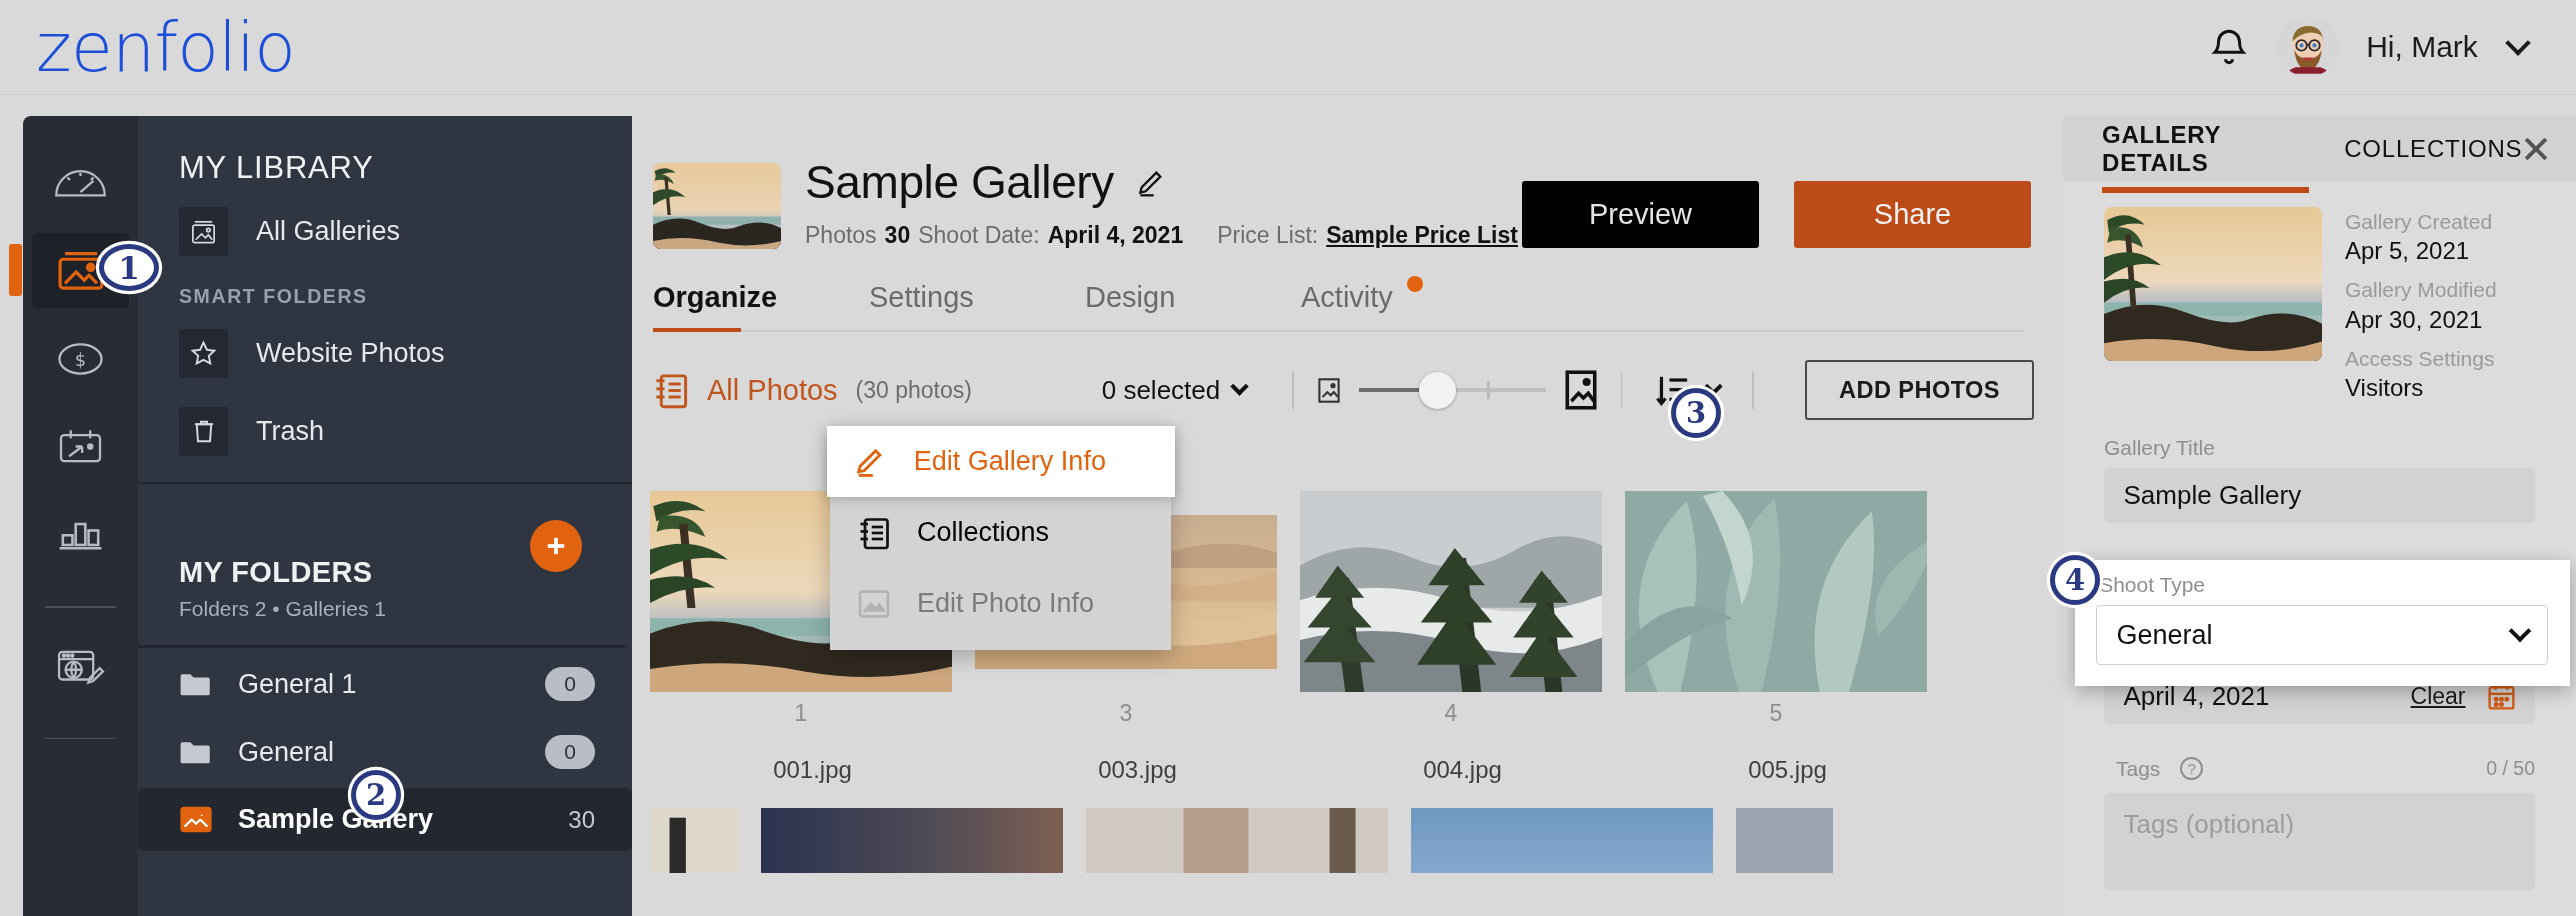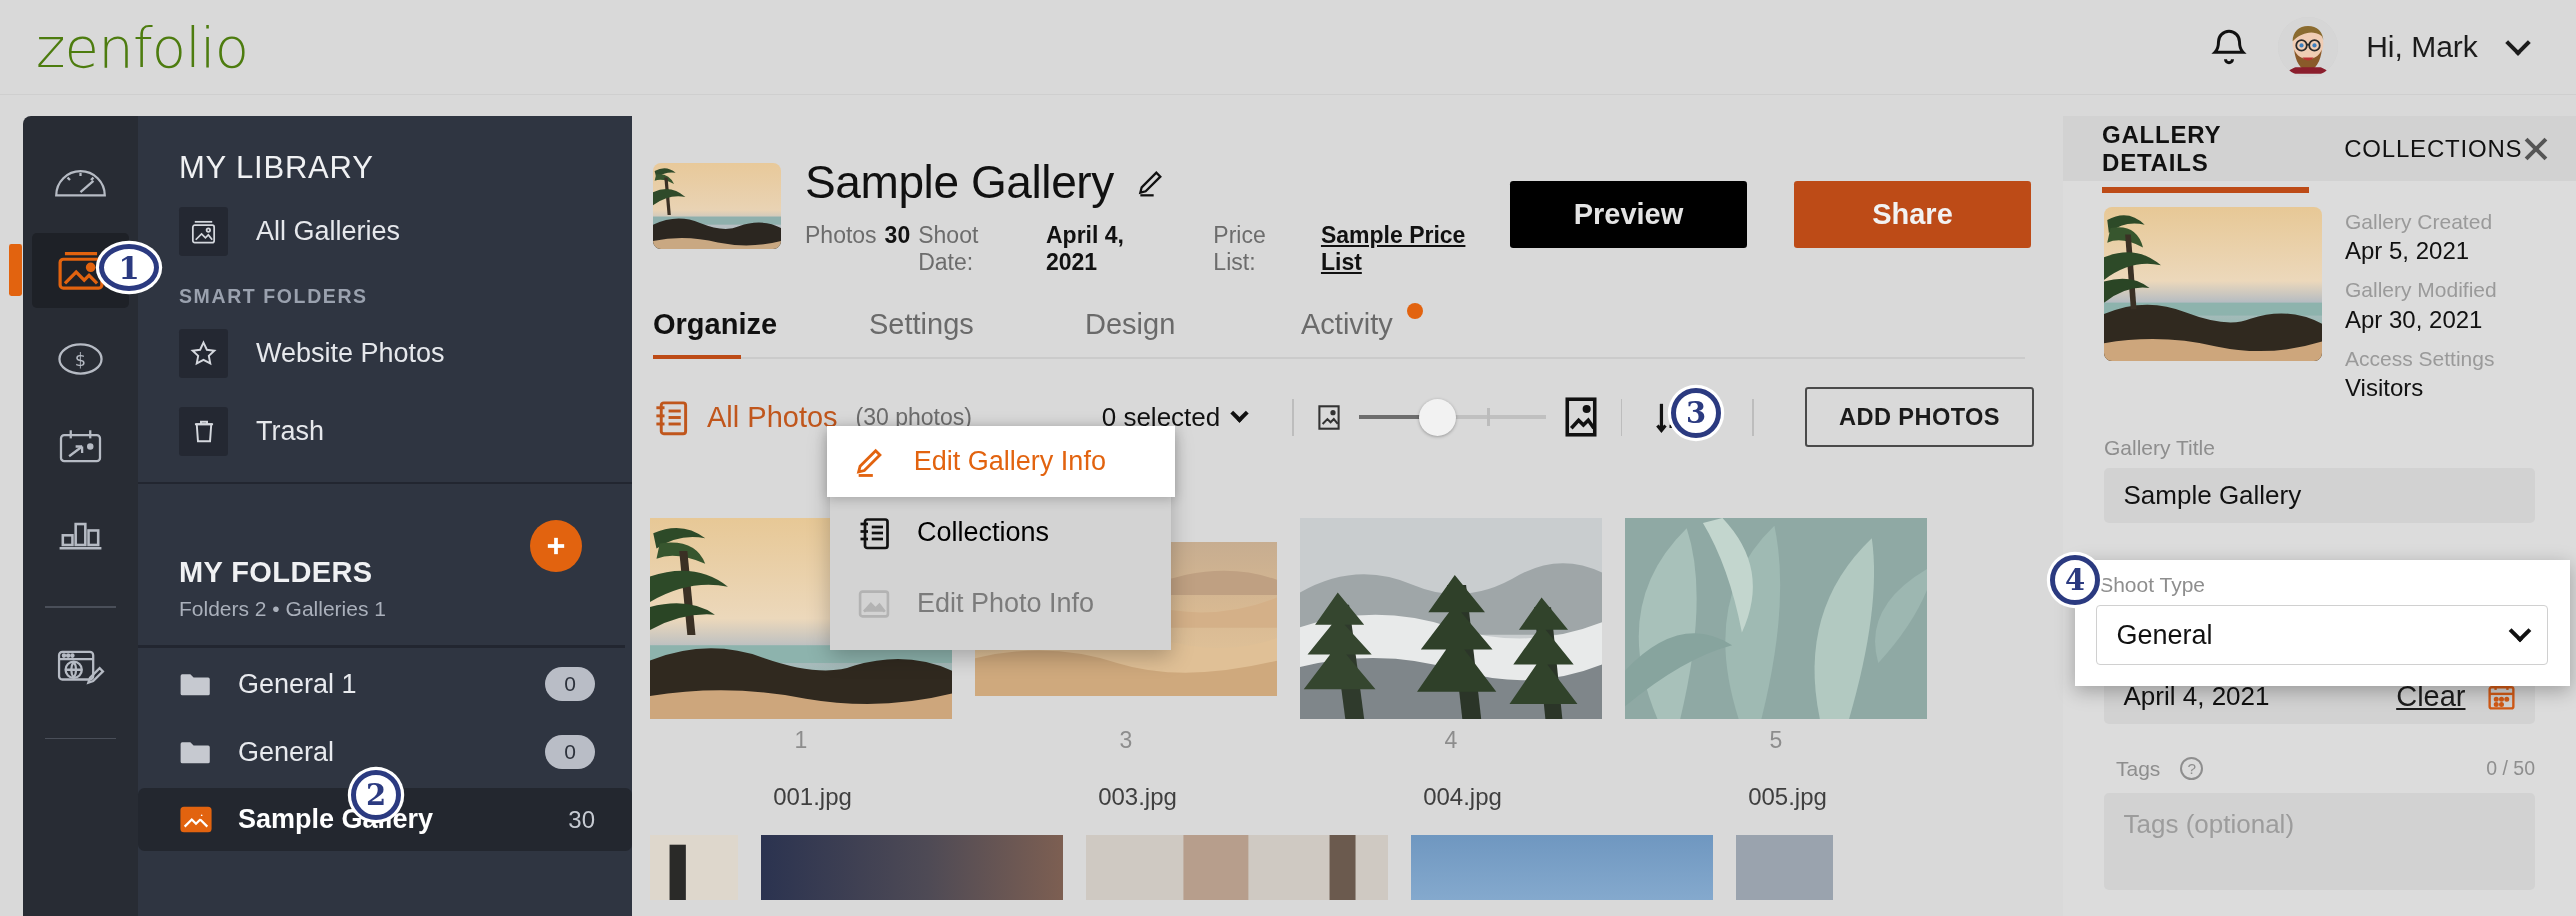--- a/index.html
+++ b/index.html
@@ -12,22 +12,22 @@
   .app { position: relative; width: 2576px; height: 917px; }
 
   
   .topbar {
     position: absolute; left: 0; top: 0; width: 2576px; height: 95px;
     background: #d9d9d9;
     border-bottom: 1.6px solid #cfcfcf;
     display: flex; align-items: center;
   }
   .logo {
-    margin-left: 36px; font-size: 56px; letter-spacing: -0.8px;
-    color: #4d7c0f; font-family: "DejaVu Sans", sans-serif; font-weight: 300;
+    margin-left: 36px; font-size: 68px; letter-spacing: -0.8px;
+    color: #1d4ed8; font-family: "DejaVu Sans", sans-serif; font-weight: 300;
   }
   .topbar-right {
     margin-left: auto; margin-right: 49px;
     display: flex; align-items: center; gap: 28px;
   }
   .bell { width: 42px; height: 42px; display: block; }
   .avatar {
     width: 60px; height: 60px; border-radius: 50%;
     background: #d2d2d2; overflow: hidden; position: relative; display: block;
   }
@@ -118,21 +118,21 @@
   .gal-meta { margin-left: 24px; }
   .gal-title-row { display: flex; align-items: center; gap: 21px; }
   .gal-title { font-size: 46px; color: #111; letter-spacing: -0.4px; }
   .pencil { width: 32px; height: 32px; display: block; }
   .gal-sub { margin-top: 13px; font-size: 23px; color: #6c6c6c; display: flex;
              align-items: baseline; gap: 8px; flex-wrap: nowrap; }
   .gal-sub b { color: #111; font-weight: bold; }
   .gal-sub .gap { width: 18px; display: inline-block; }
   .gal-sub .plink { color: #111; font-weight: bold; text-decoration: underline; }
 
-  .head-btns { margin-left: auto; display: flex; gap: 47px; padding-right: 32px; padding-top: 26px; font-weight: bold; }
+  .head-btns { margin-left: auto; display: flex; gap: 35px; padding-right: 32px; padding-top: 26px; }
   .btn-preview { width: 237px; height: 67px; background: #000; color: #e4e4e4;
                  font-size: 29px; display: flex; align-items: center;
                  justify-content: center; border-radius: 3.2px; }
   .btn-share { width: 237px; height: 67px; background: #bd4b17; color: #f2f2f2;
                font-size: 29px; display: flex; align-items: center;
                justify-content: center; border-radius: 3.2px; }
 
   .tabs { display: flex; align-items: flex-end; margin: 32px 0 0 21px; gap: 0;
           border-bottom: 2.4px solid #cbcbcb; width: 1372px; }
   .tab { font-size: 29px; color: #6a6a6a; padding: 0 0 16px 0; position: relative;
@@ -236,21 +236,21 @@
   }
   .shoot-type-pop .fld-label { margin-left: 3.2px; }
   .select-box {
     height: 60px; border: 1.6px solid #d0d0d0; border-radius: 4px; background: #fff;
     display: flex; align-items: center; padding: 0 19.5px; font-size: 27px; color: #111;
   }
   .select-box .cv { margin-left: auto; width: 16px; height: 16px;
       border-right: 4px solid #111; border-bottom: 4px solid #111;
       transform: rotate(45deg); margin-top: -8px; }
   .date-row { display: flex; align-items: center; }
-  .clear-link { margin-left: auto; font-size: 29px; color: #1c1c1c;
+  .clear-link { margin-left: auto; font-size: 23px; color: #1c1c1c;
                 text-decoration: underline; margin-right: 21px; }
   .tags-head { display: flex; align-items: center; }
   .q-ico { width: 23px; height: 23px; border: 2.4px solid #8e8e8e; border-radius: 50%;
            display: inline-flex; align-items: center; justify-content: center;
            font-size: 15.4px; color: #8e8e8e; margin-left: 8px; }
   .tags-count { margin-left: auto; font-size: 19.5px; color: #8e8e8e; }
   .tags-box { height: 97px; align-items: flex-start; padding-top: 16px; }
 
   
   .step {

